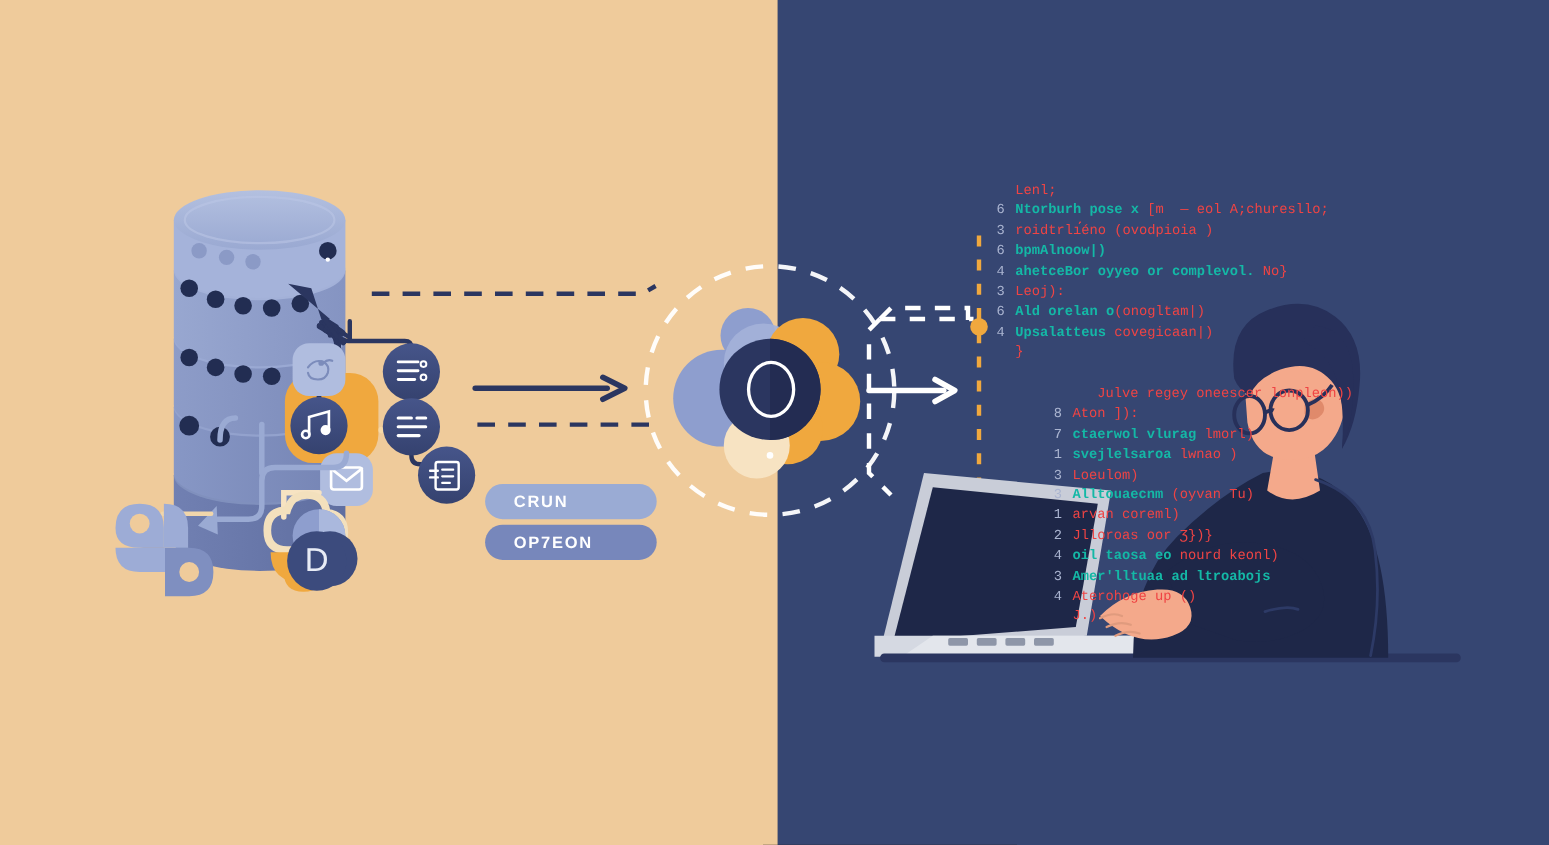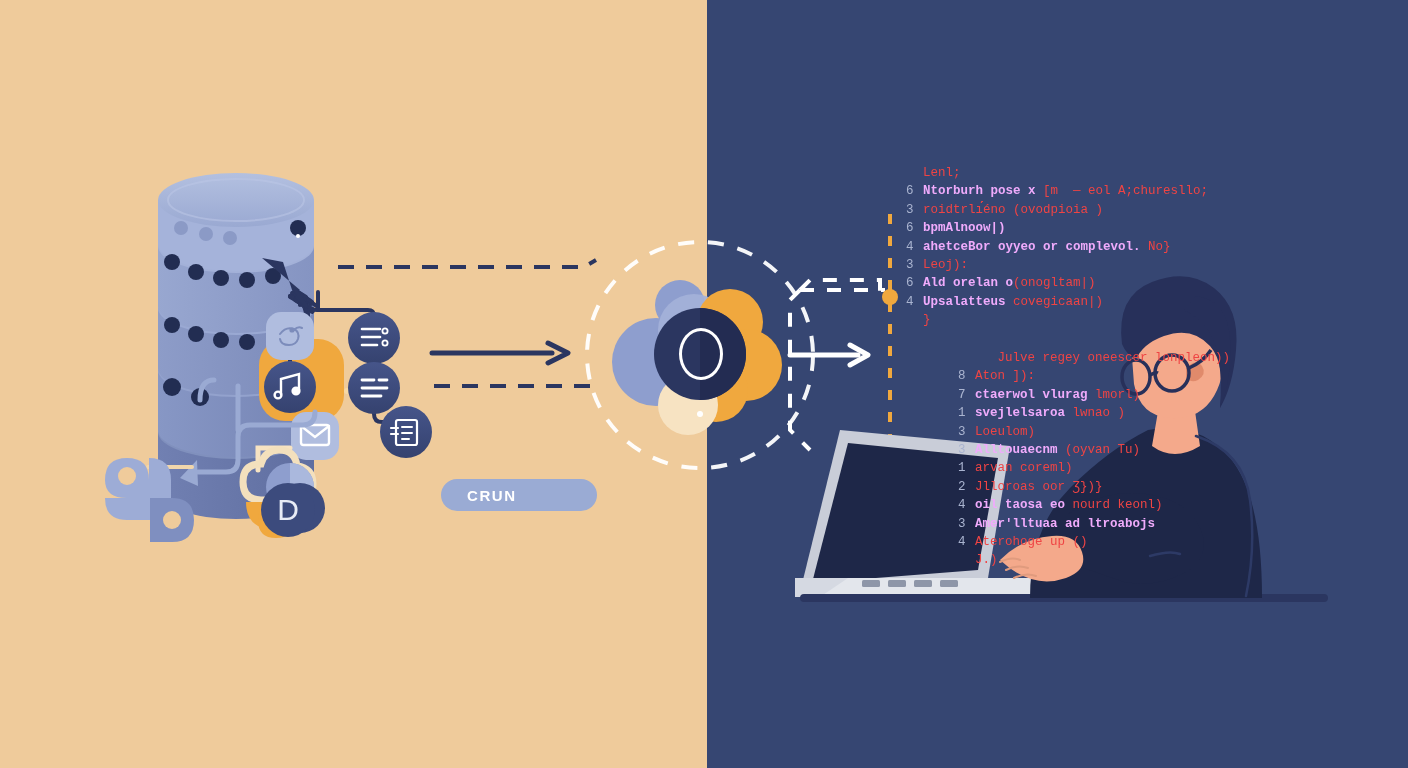--- a/index.html
+++ b/index.html
@@ -44,21 +44,20 @@
     box-sizing: border-box;
     color: #ffffff;
     font-size: 15px;
     font-weight: bold;
     letter-spacing: 1.6px;
     font-family: "Liberation Sans", sans-serif;
   }
   #pill-crun {
     left: 441px; top: 440px;
     background: #9aabd4;
-    margin-top: 39px;
   }
   #pill-opteon {
     left: 441px; top: 477px;
     background: #7787bb;
   }
   
   .code-block {
     position: absolute;
     font-family: "Liberation Mono", monospace;
     font-size: 12.5px;
@@ -70,21 +69,21 @@
   .code-line {
     display: block;
     height: 18.4px;
     filter: blur(0.35px);
   }
   .ln {
     display: inline-block;
     width: 17px;
     color: #aab4d0;
   }
-  .c-orange { color: #f0abfc; font-weight: bold; text-align: center; }
+  .c-orange { color: #14b8a6; font-weight: bold; text-align: center; }
   .c-grey   { color: #ef4444; }
   
   #center-o-letter {
     position: absolute;
     left: 679px; top: 328px;
     width: 44px; height: 52px;
     border: 3.5px solid #ffffff;
     border-radius: 50%;
     box-sizing: border-box;
   }
@@ -408,20 +407,21 @@
 
       <g fill="none" stroke="#2d3a66" stroke-width="2.5" stroke-linecap="round">
         <path d="M1196 436 q 48 16 54 64 q 6 48 -4 96"></path>
         <path d="M1150 556 q 20 -6 30 -2"></path>
       </g>
     </g>
 
   </svg>
 
   <div class="pill" id="pill-crun">CRUN</div>
+  <div class="pill" id="pill-opteon">OP7EON</div>
 
   <div id="center-o-letter"></div>
 
   <div id="d-letter">D</div>
 
   <div class="code-block" id="code-top"><span class="code-line"><span class="ln"></span><span class="c-grey">Lenl;</span></span><span class="code-line"><span class="ln">6</span><span class="c-orange">Ntorburh pose x </span><span class="c-grey">[m  — eol A;churesllo;</span></span><span class="code-line"><span class="ln">3</span><span class="c-grey">roidtrlı́́éno (ovodpioia )</span></span><span class="code-line"><span class="ln">6</span><span class="c-orange">bpmAlnoow|)</span></span><span class="code-line"><span class="ln">4</span><span class="c-orange">ahetceBor oyyeo or complevol. </span><span class="c-grey">No}</span></span><span class="code-line"><span class="ln">3</span><span class="c-grey">Leoj):</span></span><span class="code-line"><span class="ln">6</span><span class="c-orange">Ald orelan o</span><span class="c-grey">(onogltam|)</span></span><span class="code-line"><span class="ln">4</span><span class="c-orange">Upsalatteus </span><span class="c-grey">covegicaan|)</span></span><span class="code-line"><span class="ln"></span><span class="c-grey">}</span></span></div>
   <div class="code-block" id="code-bottom"><span class="code-line"><span class="ln"></span><span class="c-grey">   Julve regey oneescer lonpleon))</span></span><span class="code-line"><span class="ln">8</span><span class="c-grey">Aton ]):</span></span><span class="code-line"><span class="ln">7</span><span class="c-orange">ctaerwol vlurag </span><span class="c-grey">lmorl)</span></span><span class="code-line"><span class="ln">1</span><span class="c-orange">svejlelsaroa </span><span class="c-grey">lwnao )</span></span><span class="code-line"><span class="ln">3</span><span class="c-grey">Loeulom)</span></span><span class="code-line"><span class="ln">3</span><span class="c-orange">Alltouaecnm </span><span class="c-grey">(oyvan Tu)</span></span><span class="code-line"><span class="ln">1</span><span class="c-grey">arvan coreml)</span></span><span class="code-line"><span class="ln">2</span><span class="c-grey">Jlloroas oor Ʒ})}</span></span><span class="code-line"><span class="ln">4</span><span class="c-orange">oil taosa eo </span><span class="c-grey">nourd keonl)</span></span><span class="code-line"><span class="ln">3</span><span class="c-orange">Amer'lltuaa ad ltroabojs</span></span><span class="code-line"><span class="ln">4</span><span class="c-grey">Aterohoge up ()</span></span><span class="code-line"><span class="ln"></span><span class="c-grey">J.)</span></span></div>
 
 </div>
 

